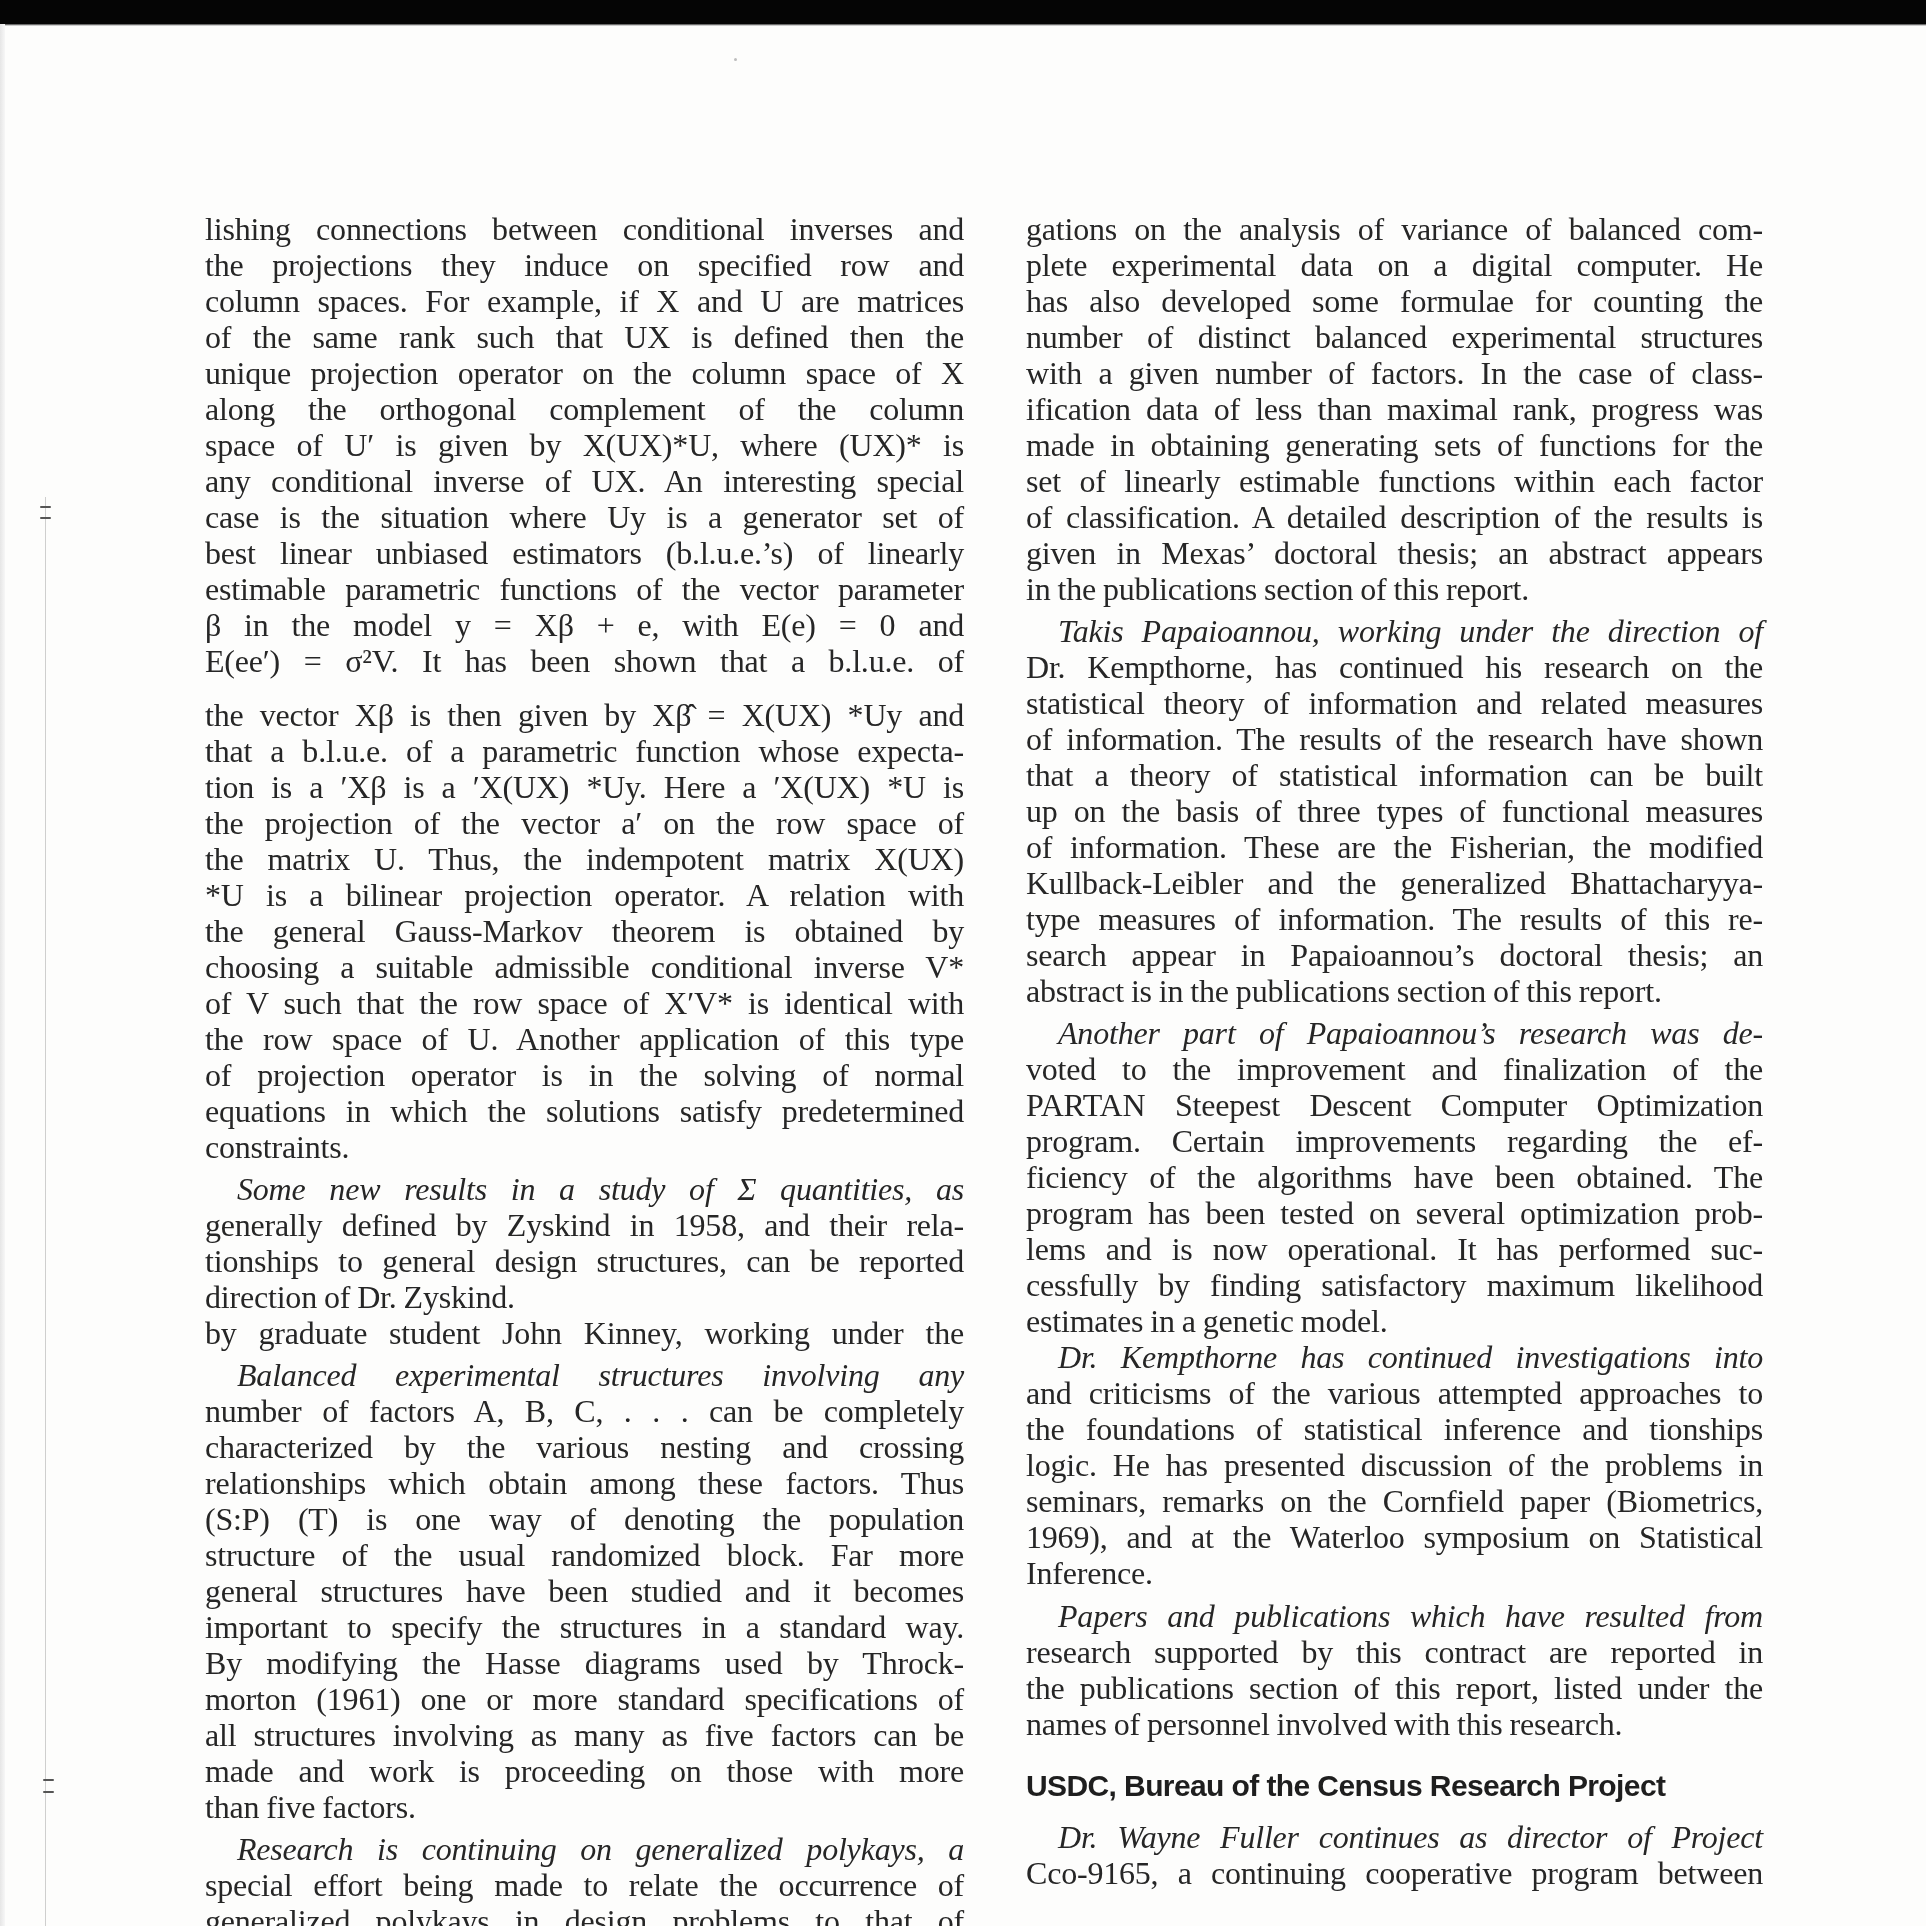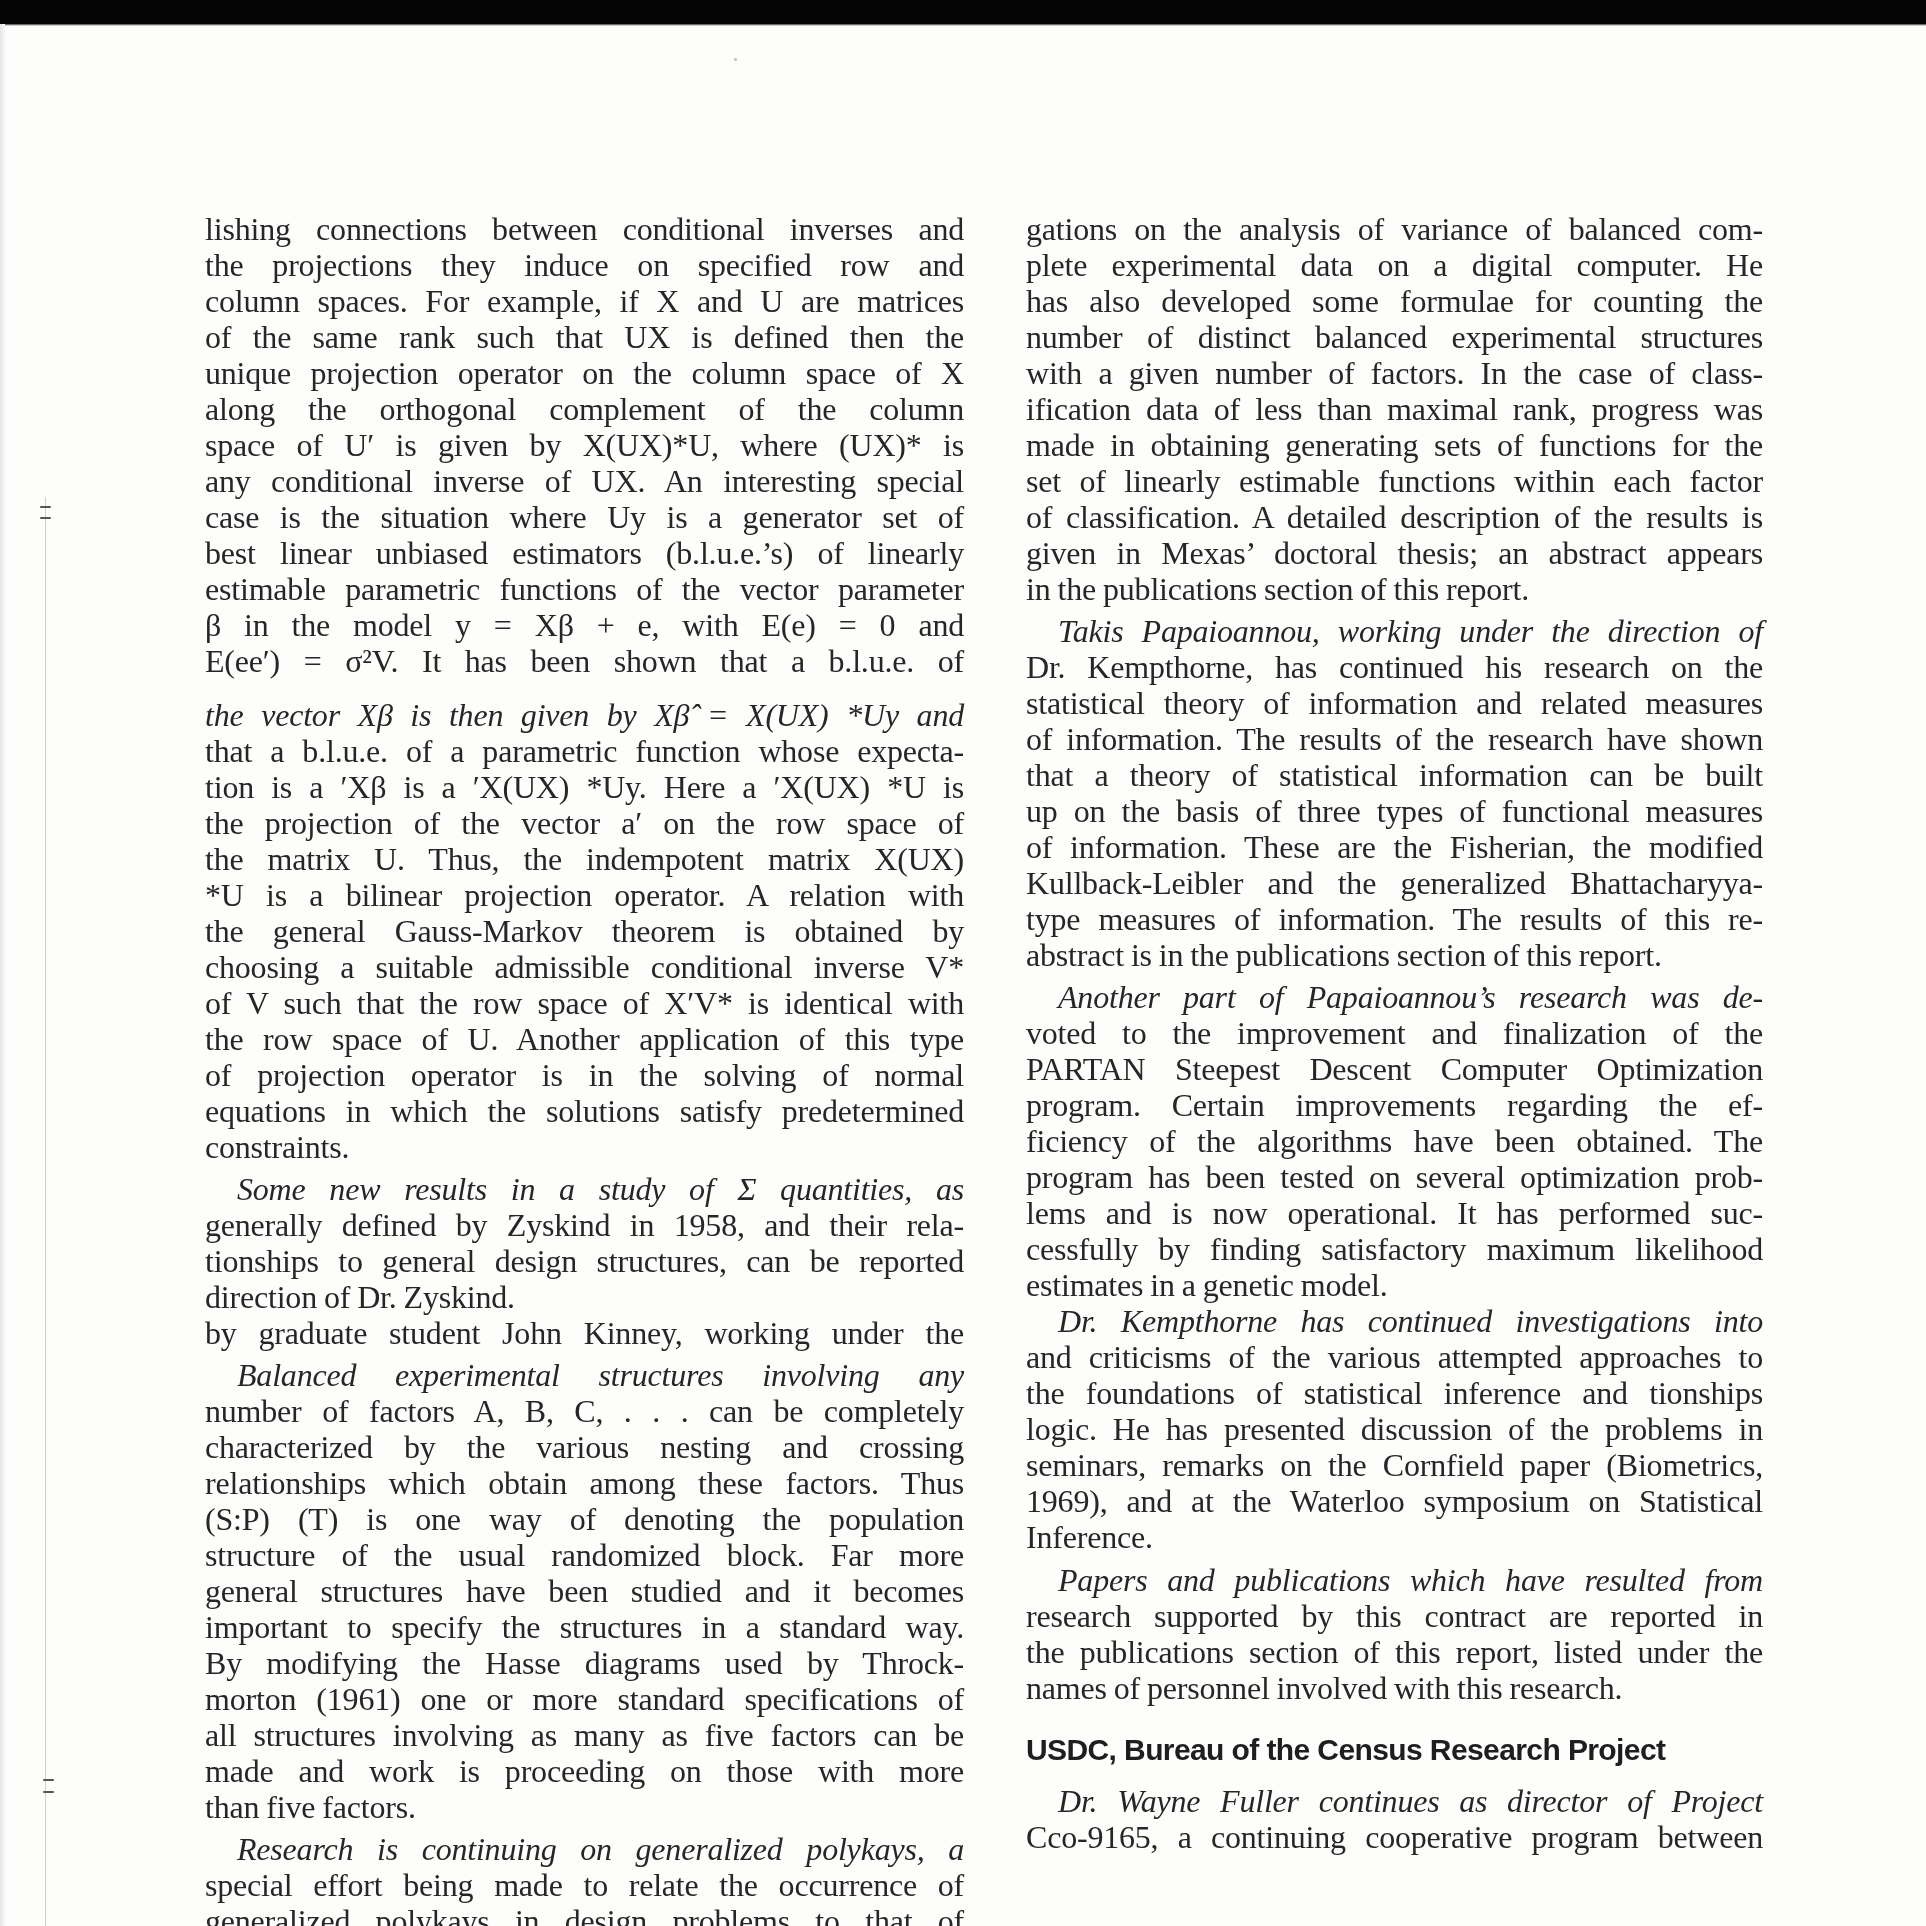--- a/index.html
+++ b/index.html
@@ -41,21 +41,21 @@
     height: 36px;
     white-space: nowrap;
     text-align: justify;
     text-align-last: justify;
     letter-spacing: -0.2px;
     word-spacing: -0.8px;
   }
   .line.last { text-align-last: left; }
   .line.indent { padding-left: 32px; font-style: italic; }
   .line.para-start { margin-top: 6.2px; }
-  .line.hat-gap { margin-top: 17.7px; font-style: italic; }
+  .line.hat-gap { margin-top: 17.7px; }
   .heading {
     display: block;
     font-family: "Liberation Sans", "DejaVu Sans", sans-serif;
     font-weight: bold;
     font-size: 30px;
     line-height: 36px;
     height: 36px;
     letter-spacing: -0.6px;
     color: #1e1e1e;
     margin-top: 26px;
@@ -144,20 +144,21 @@
       <span class="line last">in the publications section of this report.</span>
       <span class="line indent para-start">Takis Papaioannou, working under the direction of</span>
       <span class="line">Dr. Kempthorne, has continued his research on the</span>
       <span class="line">statistical theory of information and related measures</span>
       <span class="line">of information. The results of the research have shown</span>
       <span class="line">that a theory of statistical information can be built</span>
       <span class="line">up on the basis of three types of functional measures</span>
       <span class="line">of information. These are the Fisherian, the modified</span>
       <span class="line">Kullback-Leibler and the generalized Bhattacharyya-</span>
       <span class="line">type measures of information. The results of this re-</span>
+      <span class="line">search appear in Papaioannou’s doctoral thesis; an</span>
       <span class="line last">abstract is in the publications section of this report.</span>
       <span class="line indent para-start">Another part of Papaioannou’s research was de-</span>
       <span class="line">voted to the improvement and finalization of the</span>
       <span class="line">PARTAN Steepest Descent Computer Optimization</span>
       <span class="line">program. Certain improvements regarding the ef-</span>
       <span class="line">ficiency of the algorithms have been obtained. The</span>
       <span class="line">program has been tested on several optimization prob-</span>
       <span class="line">lems and is now operational. It has performed suc-</span>
       <span class="line">cessfully by finding satisfactory maximum likelihood</span>
       <span class="line last">estimates in a genetic model.</span>

